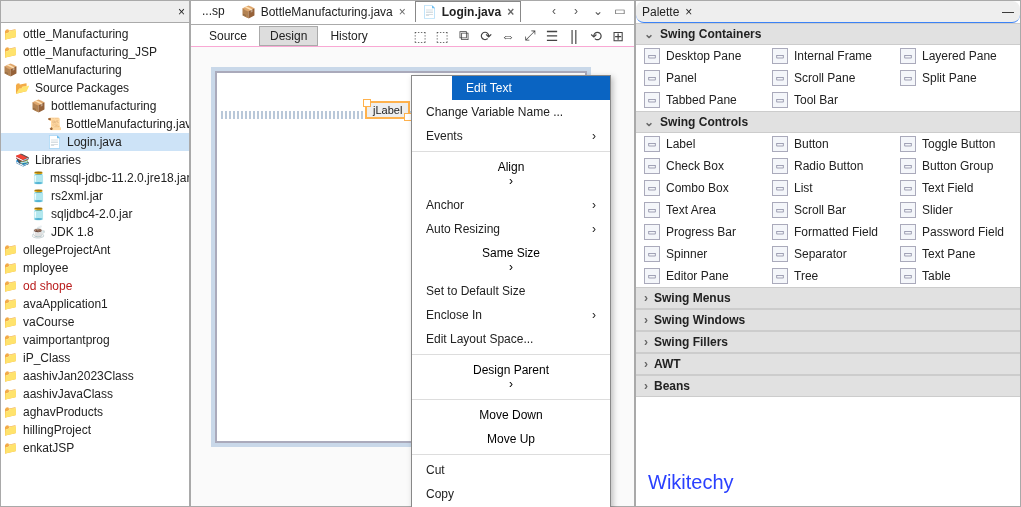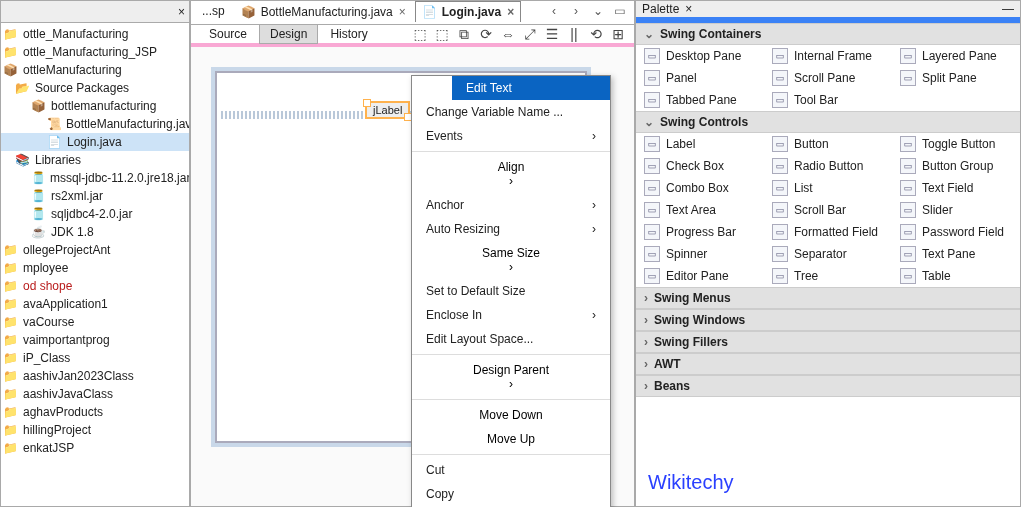--- a/index.html
+++ b/index.html
@@ -16,41 +16,41 @@
   .tree-row.selected{ background:#cde3f7; }
   .ico{ width:16px; height:16px; display:inline-flex; align-items:center; justify-content:center; font-size:12px; }
   .lbl{ white-space:nowrap; }
   .red{ color:#b91c1c; }
   
   .editor-tabs{height:24px;display:flex;align-items:flex-start;border-bottom:1px solid #aaa;padding-left:4px;gap:2px;}
   .etab{display:flex;align-items:center;gap:4px;padding:2px 6px;border:1px solid transparent;border-bottom:none;}
   .etab.active{background:#fff;border-color:#888;font-weight:bold;}
   .etab .x{margin-left:2px;color:#666;}
   .etab-icons{margin-left:auto;display:flex;gap:6px;padding:2px 6px;color:#555;}
-  .subtabs{height:22px;display:flex;align-items:center;padding-left:8px;gap:2px;border-bottom:4px solid #f9a8d4;}
+  .subtabs{height:22px;display:flex;align-items:center;padding-left:8px;gap:2px;border-bottom:1px solid #f9a8d4;}
   .subtab{padding:2px 10px;}
   .subtab.active{background:#ddd;border:1px solid #aaa;}
   .toolbar{display:flex;gap:6px;padding:2px 8px;align-items:center;color:#444;margin-left:auto;}
   .toolbar .ico{font-size:14px;}
   .design-area{flex:1;position:relative;background:#fafafa;padding:20px;}
   .form-canvas{position:relative;width:380px;height:380px;background:#fff;border:4px solid #c9d8e9;}
   .form-canvas::after{content:"";position:absolute;inset:0;border:2px solid #aab;}
   .jlabel-comp{position:absolute;left:150px;top:30px;border:2px solid #ffb24d;background:#eee;padding:1px 6px;font-size:11px;}
   .jlabel-comp::before,.jlabel-comp::after{content:"";position:absolute;width:6px;height:6px;background:#fff;border:1px solid #ffb24d;}
   .jlabel-comp::before{left:-4px;top:-4px;} .jlabel-comp::after{right:-4px;bottom:-4px;}
   .guide-h{position:absolute;left:6px;right:6px;top:40px;height:8px;background:repeating-linear-gradient(90deg,#b9c8d9 0 2px,transparent 2px 4px);}
   
   .ctx{position:absolute;left:196px;top:4px;width:200px;background:#fff;border:1px solid #888;box-shadow:2px 2px 6px rgba(0,0,0,.25);z-index:10;}
   .ctx-item{display:flex;align-items:center;justify-content:space-between;padding:5px 14px;}
   .ctx-item.hl{background:#0a64c2;color:#fff;margin-left:40px;}
   .ctx-item.disabled{color:#000000;flex-direction:column;}
   .ctx-sep{height:1px;background:#ddd;margin:3px 0;}
   .sub-arrow{color:inherit;}
   
-  .pal-header{height:22px;display:flex;align-items:center;border-bottom:6px solid #3b82f6;background:#eee;padding:0 6px;gap:6px;}
+  .pal-header{height:22px;display:flex;align-items:center;border-bottom:1px solid #3b82f6;background:#eee;padding:0 6px;gap:6px;border-radius:8px;}
   .pal-header .min{margin-left:auto;}
   .pal-body{flex:1;overflow:auto;}
   .cat-hdr{background:#e1e1e1;border-top:1px solid #ccc;border-bottom:1px solid #ccc;padding:3px 8px;font-weight:bold;display:flex;align-items:center;gap:6px;}
   .cat-hdr .tw{color:#666;}
   .comp-grid{display:grid;grid-template-columns:repeat(3,1fr);}
   .comp-item{display:flex;align-items:center;gap:6px;padding:3px 8px;}
   .comp-ico{width:16px;height:16px;border:1px solid #aab;background:#f4f6fa;display:inline-flex;align-items:center;justify-content:center;font-size:9px;color:#557;}
   .wikitechy{padding:12px;color:#2a40ff;font-size:20px;}
 </style>
 </head>

